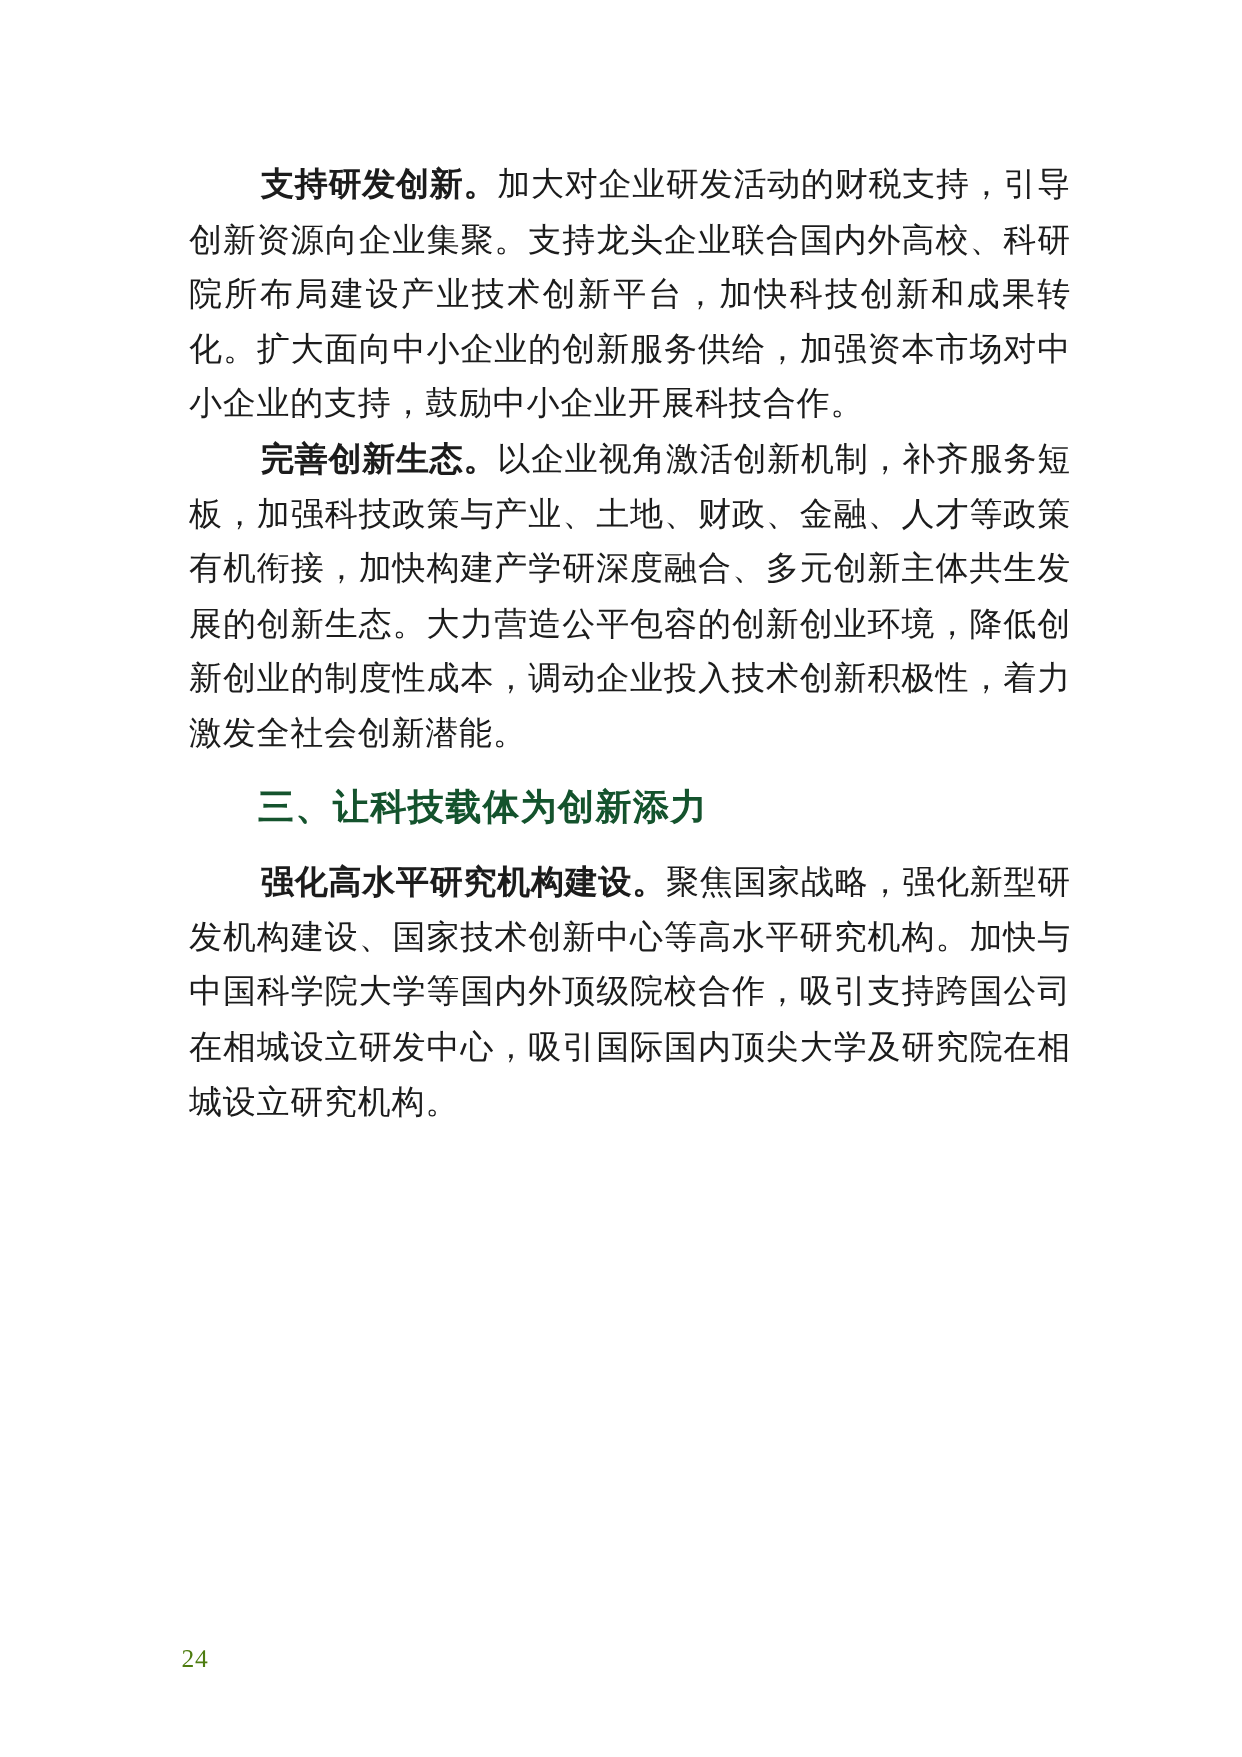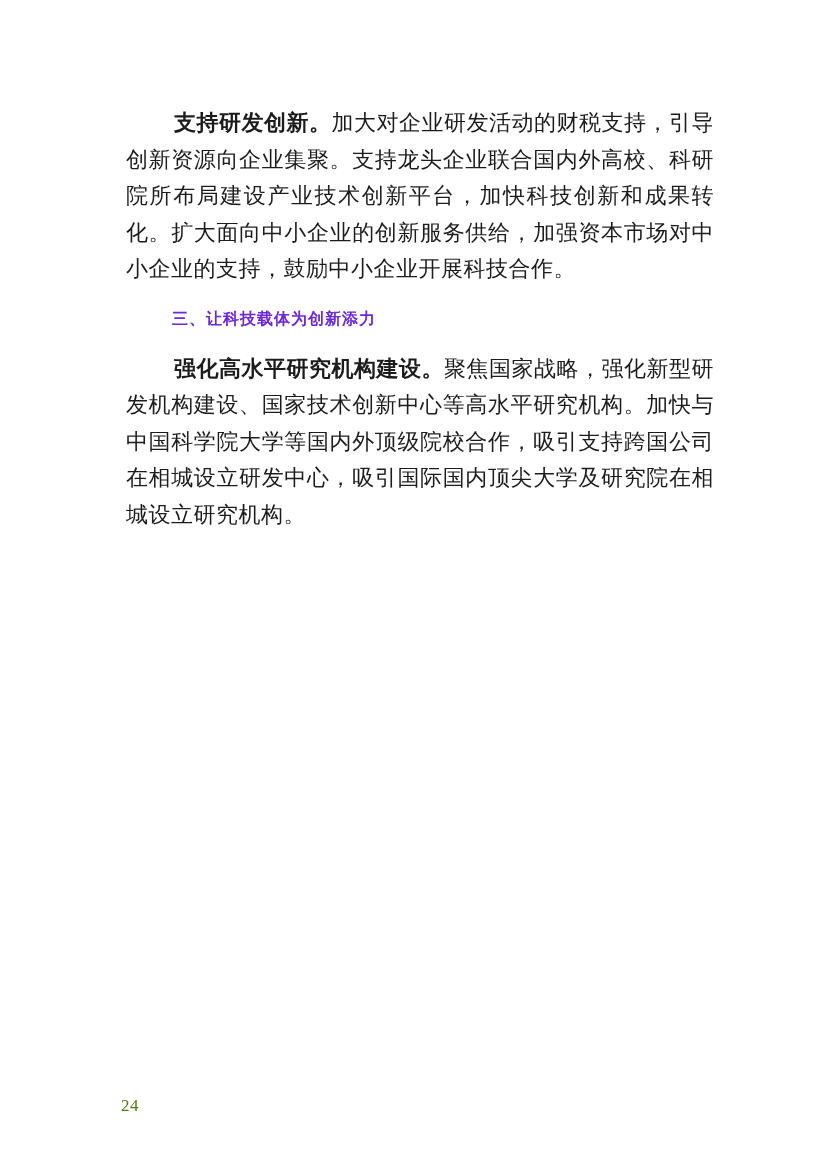--- a/index.html
+++ b/index.html
@@ -32,43 +32,44 @@
     text-indent: 48px;
     color: #1c1c1c;
   }
   .body-para .lead {
     font-weight: bold;
   }
   .section-heading {
     margin: 13px 0;
     font-family: "Liberation Sans", "DejaVu Sans", sans-serif;
     font-weight: bold;
-    font-size: 16px;
+    font-size: 24px;
     line-height: 36.6px;
     letter-spacing: 1px;
     text-indent: 46px;
-    color: #6d28d9;
+    color: #14532d;
   }
   .page-number {
     position: absolute;
     left: 121px;
     top: 1096px;
     font-size: 17px;
     letter-spacing: 0.5px;
     color: #4d7c0f;
   }
 </style>
 </head>
 <body>
 
 <div class="page">
   <div class="content">
 
     <p class="body-para"><b class="lead">支持研发创新。</b><span>加大对企业研发活动的财税支持，引导创新资源向企业集聚。支持龙头企业联合国内外高校、科研院所布局建设产业技术创新平台，加快科技创新和成果转化。扩大面向中小企业的创新服务供给，加强资本市场对中小企业的支持，鼓励中小企业开展科技合作。</span></p>
 
+    <p class="body-para"><b class="lead">完善创新生态。</b><span>以企业视角激活创新机制，补齐服务短板，加强科技政策与产业、土地、财政、金融、人才等政策有机衔接，加快构建产学研深度融合、多元创新主体共生发展的创新生态。大力营造公平包容的创新创业环境，降低创新创业的制度性成本，调动企业投入技术创新积极性，着力激发全社会创新潜能。</span></p>
 
     <h2 class="section-heading">三、让科技载体为创新添力</h2>
 
 
     <p class="body-para"><b class="lead">强化高水平研究机构建设。</b><span>聚焦国家战略，强化新型研发机构建设、国家技术创新中心等高水平研究机构。加快与中国科学院大学等国内外顶级院校合作，吸引支持跨国公司在相城设立研发中心，吸引国际国内顶尖大学及研究院在相城设立研究机构。</span></p>
 
 
   </div>
 
   <div class="page-number">24</div>

